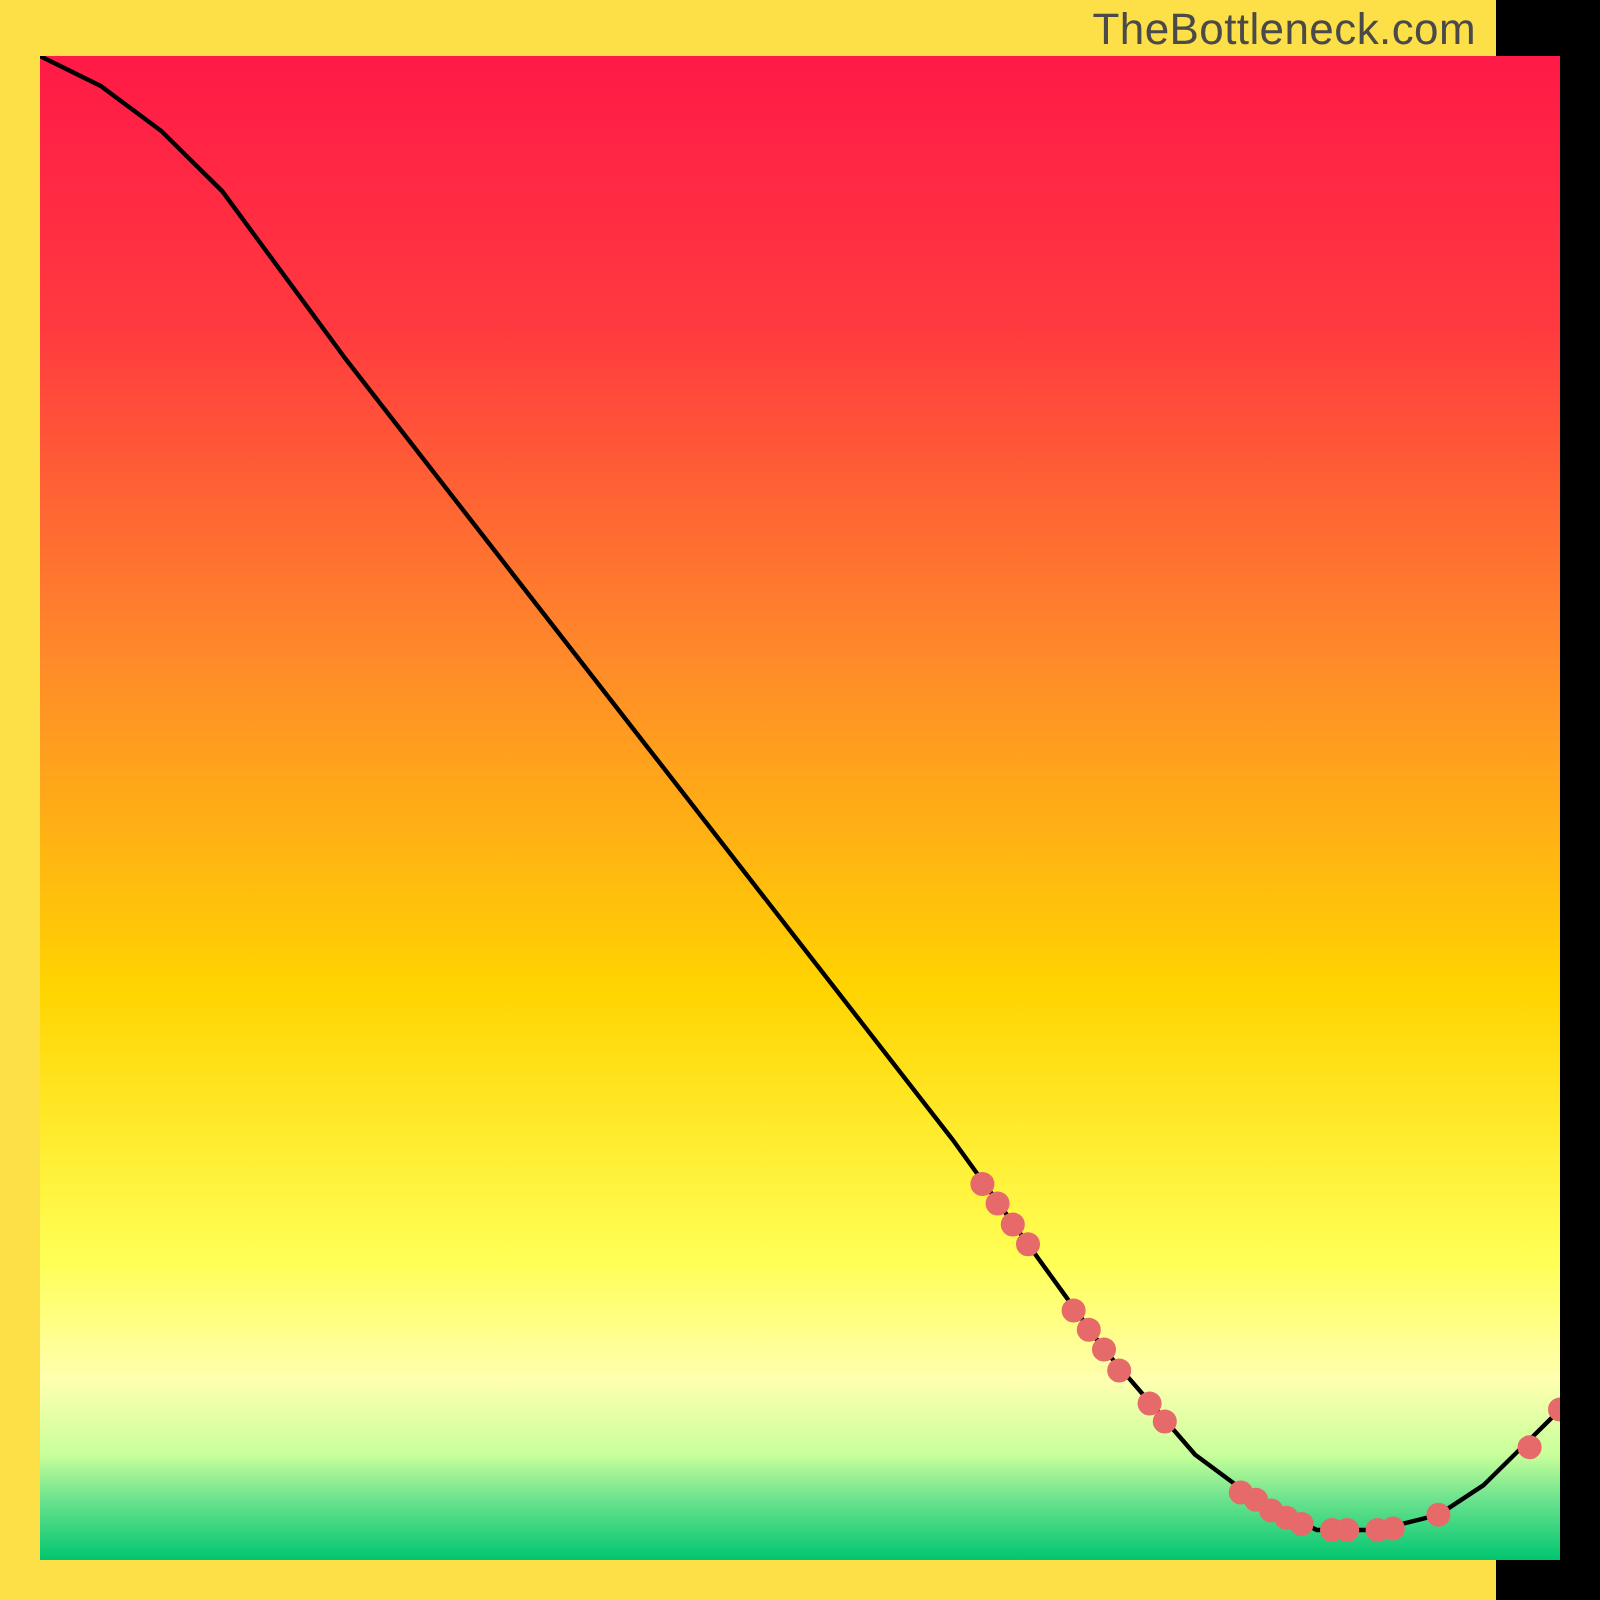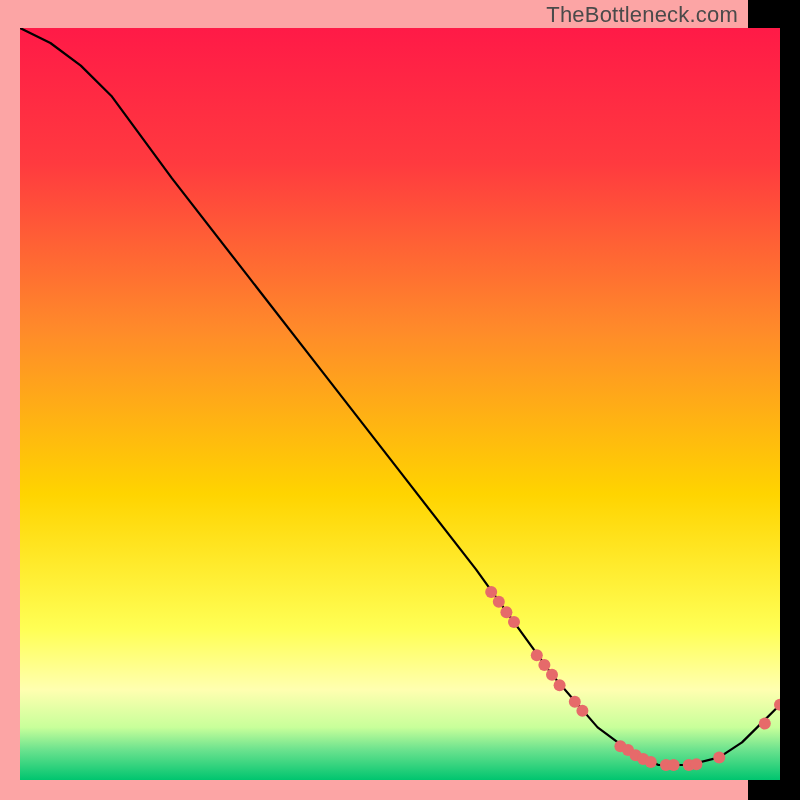--- a/index.html
+++ b/index.html
@@ -8,21 +8,21 @@
     width: 800px;
     height: 800px;
     background: #000;
     font-family: Arial, Helvetica, sans-serif;
     overflow: hidden;
   }
   .frame {
     position: relative;
     width: 748px;
     height: 800px;
-    background: #fca5a5;
+    background: #fde047;
     text-align: right;
   }
   .watermark {
     position: absolute;
     top: 2px;
     right: 10px;
     color: #4a4a4a;
     font-size: 22px;
     letter-spacing: 0.2px;
     font-weight: 500;

